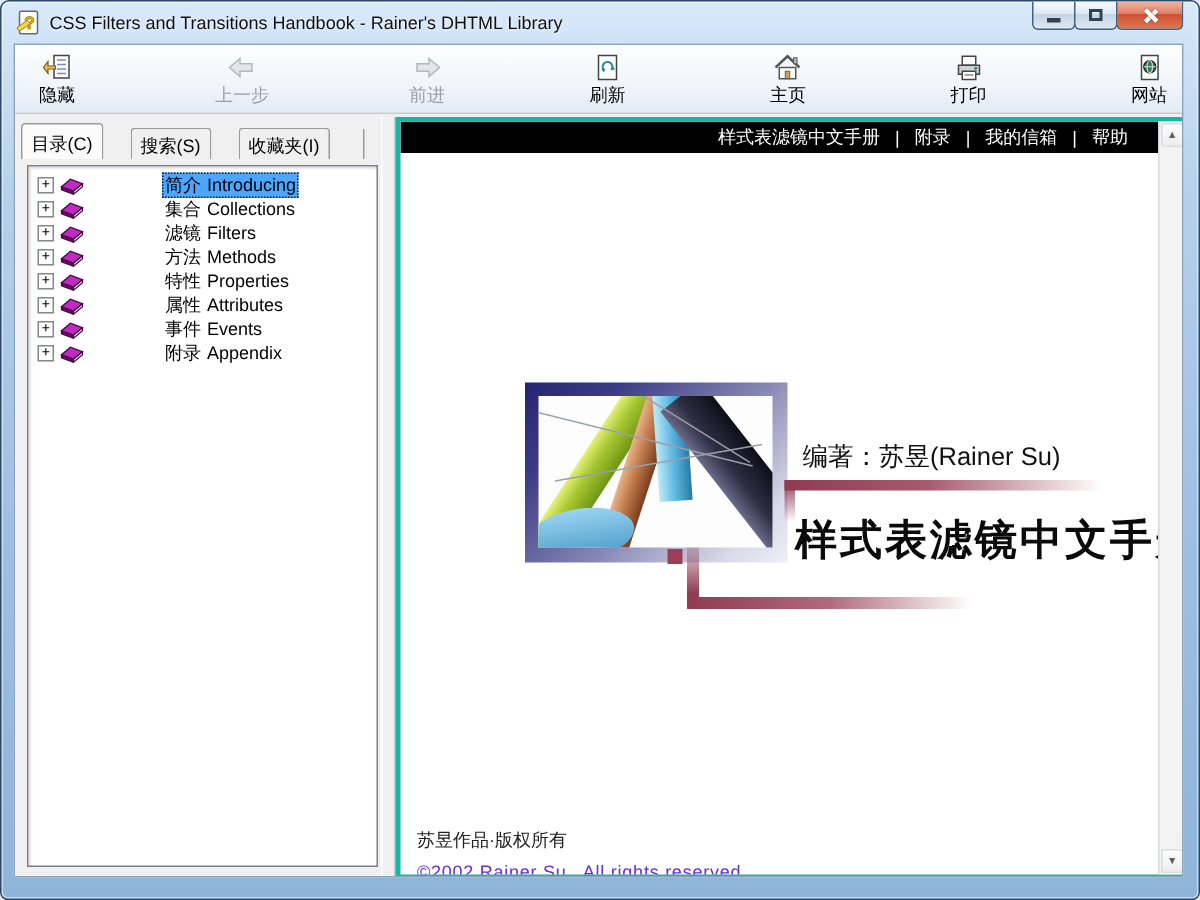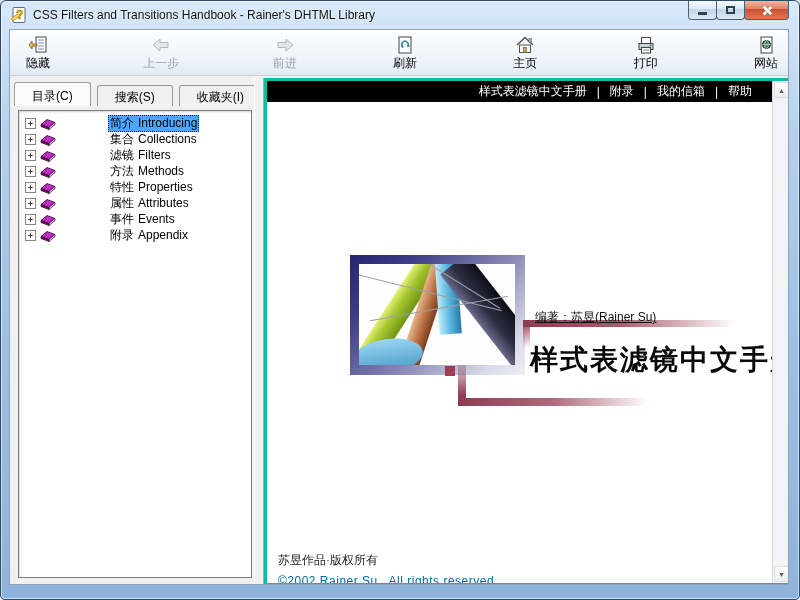--- a/index.html
+++ b/index.html
@@ -44,23 +44,23 @@
   .tbtn { display:flex; flex-direction:column; align-items:center; justify-content:flex-start;
           min-width:44px; padding:1px 6px 2px; font-size:12px; color:#000; border:1px solid transparent;
           border-radius:3px; }
   .tbtn .ticon { width:20px; height:20px; }
   .tbtn.disabled { color:#9aa0a6; }
   .tbtn + .tbtn { margin-left:8px; }
 
   
   .left-pane { position:absolute; top:50px; left:0; width:244px; bottom:0; }
   .tabs { position:absolute; top:2px; left:4px; display:flex; align-items:flex-end; height:24px; }
-  .tab { font-size:12px; color:#000; padding:3px 17px 4px; background:#f0f0f0;
+  .tab { font-size:12px; color:#000; padding:3px 6px 4px; background:#f0f0f0;
          border:1px solid #9b9b9b; border-bottom:none; border-radius:3px 3px 0 0;
-         margin-right:6px; height:21px; white-space:nowrap; }
+         margin-right:18px; height:21px; white-space:nowrap; }
   .tab.active { background:#fbfbfb; height:24px; padding-top:5px; position:relative; z-index:2;
                 box-shadow:inset 1px 1px 0 #fff; }
   .tabstrip-end { width:1px; height:20px; background:#9b9b9b; margin-left:4px; }
 
   .tree-box { position:absolute; left:8px; top:30px; width:234px; height:468px;
               background:#fff; border:1px solid #7a7f88;
               box-shadow:inset 1px 1px 2px rgba(0,0,0,.18); overflow:hidden; padding:4px 0 0 4px; }
   .trow { display:flex; align-items:center; height:16px; font-size:12px; white-space:nowrap; }
   .plus { width:11px; height:11px; border:1px solid #848789; background:#fff; color:#000;
           font:9px/9px "DejaVu Sans Mono",monospace; display:flex; align-items:center;
@@ -114,26 +114,26 @@
   .decor-top-h { position:absolute; left:256px; top:239px; width:212px; height:7px;
                  background:linear-gradient(90deg,#8f3b52 0%,#a75a6e 45%,rgba(255,255,255,0) 100%); }
   .decor-top-v { position:absolute; left:256px; top:239px; width:7px; height:28px;
                  background:linear-gradient(180deg,#8f3b52,rgba(255,255,255,0)); }
   .decor-bot-v { position:absolute; left:191px; top:284px; width:8px; height:41px;
                  background:linear-gradient(180deg,rgba(143,59,82,.25),#8f3b52 75%); }
   .decor-bot-h { position:absolute; left:191px; top:317px; width:190px; height:8px;
                  background:linear-gradient(90deg,#8f3b52 0%,#b06a7c 50%,rgba(255,255,255,0) 100%); }
   .decor-sq { position:absolute; left:178px; top:285px; width:10px; height:10px; background:#9c3e55; }
 
-  .author-line { position:absolute; left:268px; top:228px; font-size:12px; color:#111; white-space:nowrap;text-decoration:underline; }
+  .author-line { position:absolute; left:268px; top:212px; font-size:17px; color:#111; white-space:nowrap; }
   .main-title { position:absolute; left:263px; top:260px; font-size:28px; font-weight:bold;
                 letter-spacing:2px; color:#0a0a0a; white-space:nowrap;
                 font-family:"Liberation Serif","DejaVu Serif",serif; }
   .footer { position:absolute; left:11px; top:471px; font-size:12px; color:#222; }
-  .footer .line2 { margin-top:5px; color:#0369a1; letter-spacing:.5px; }
+  .footer .line2 { margin-top:5px; color:#6d28d9; letter-spacing:.5px; }
 </style>
 </head>
 <body>
 
 <div class="win">
 
   <div class="titlebar">
     <svg class="title-icon" viewBox="0 0 18 18">
       <rect x="3" y="1.5" width="12" height="15" rx="1" fill="#fffef2" stroke="#5a6a8a"></rect>
       <text x="6" y="13" font-size="12" font-weight="bold" fill="#e8b400" stroke="#8a6a00" stroke-width="0.4">?</text>

